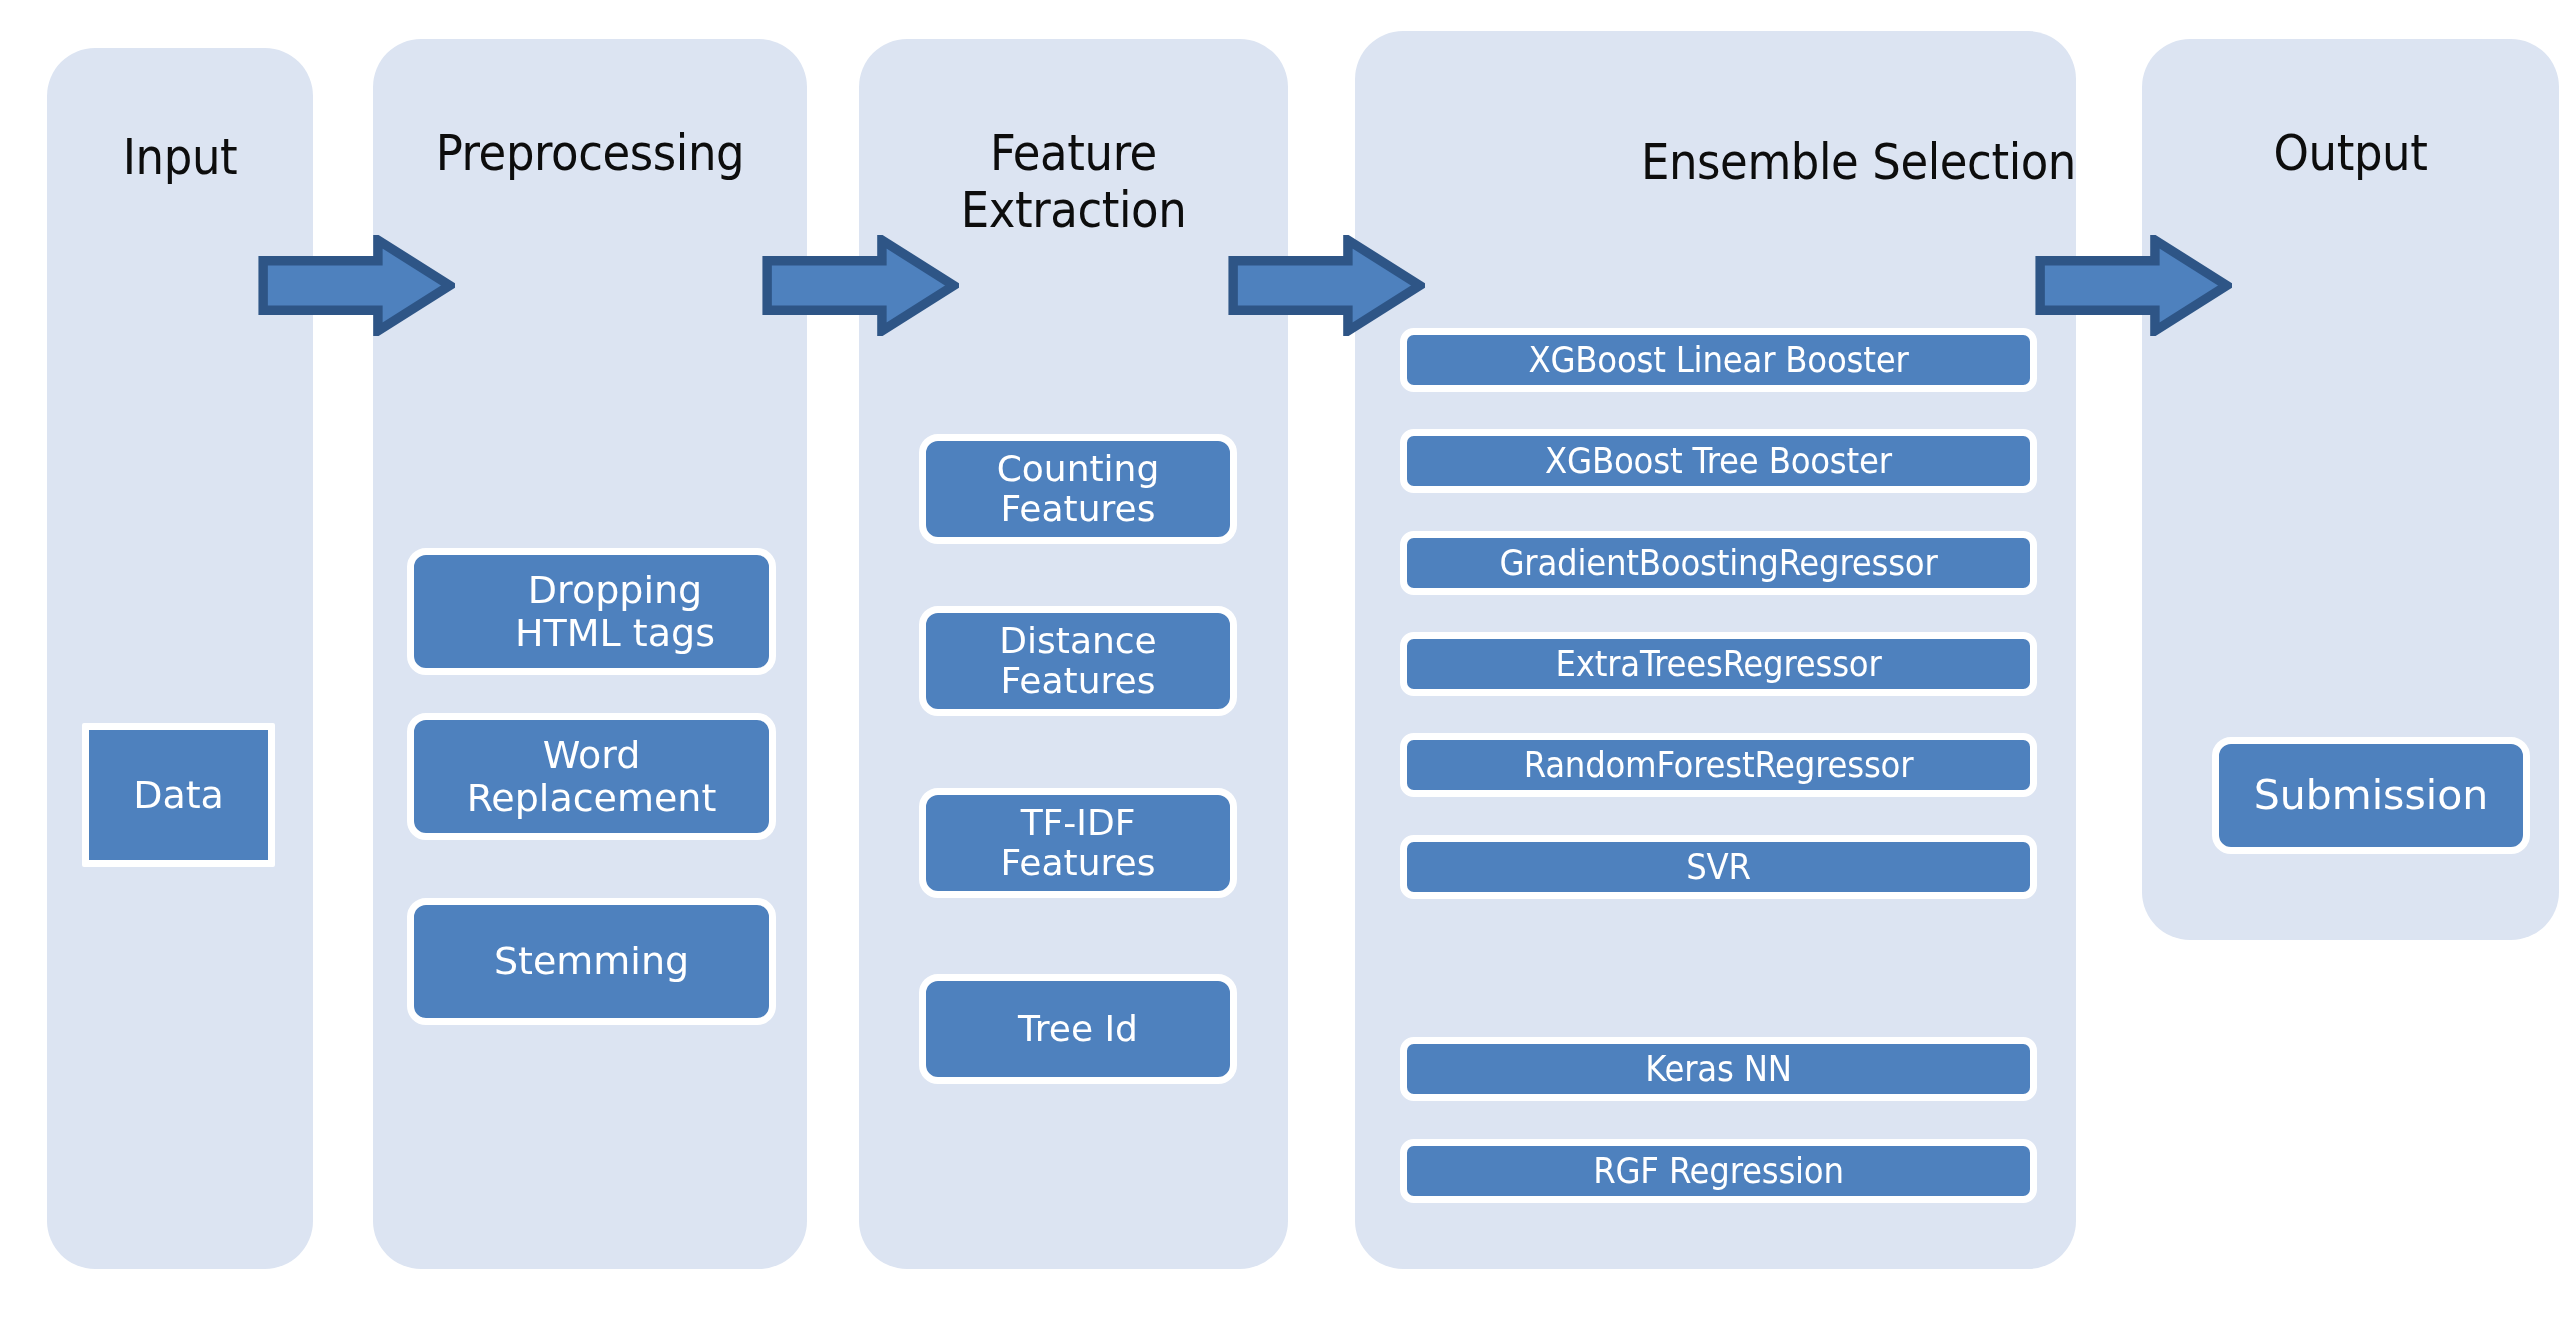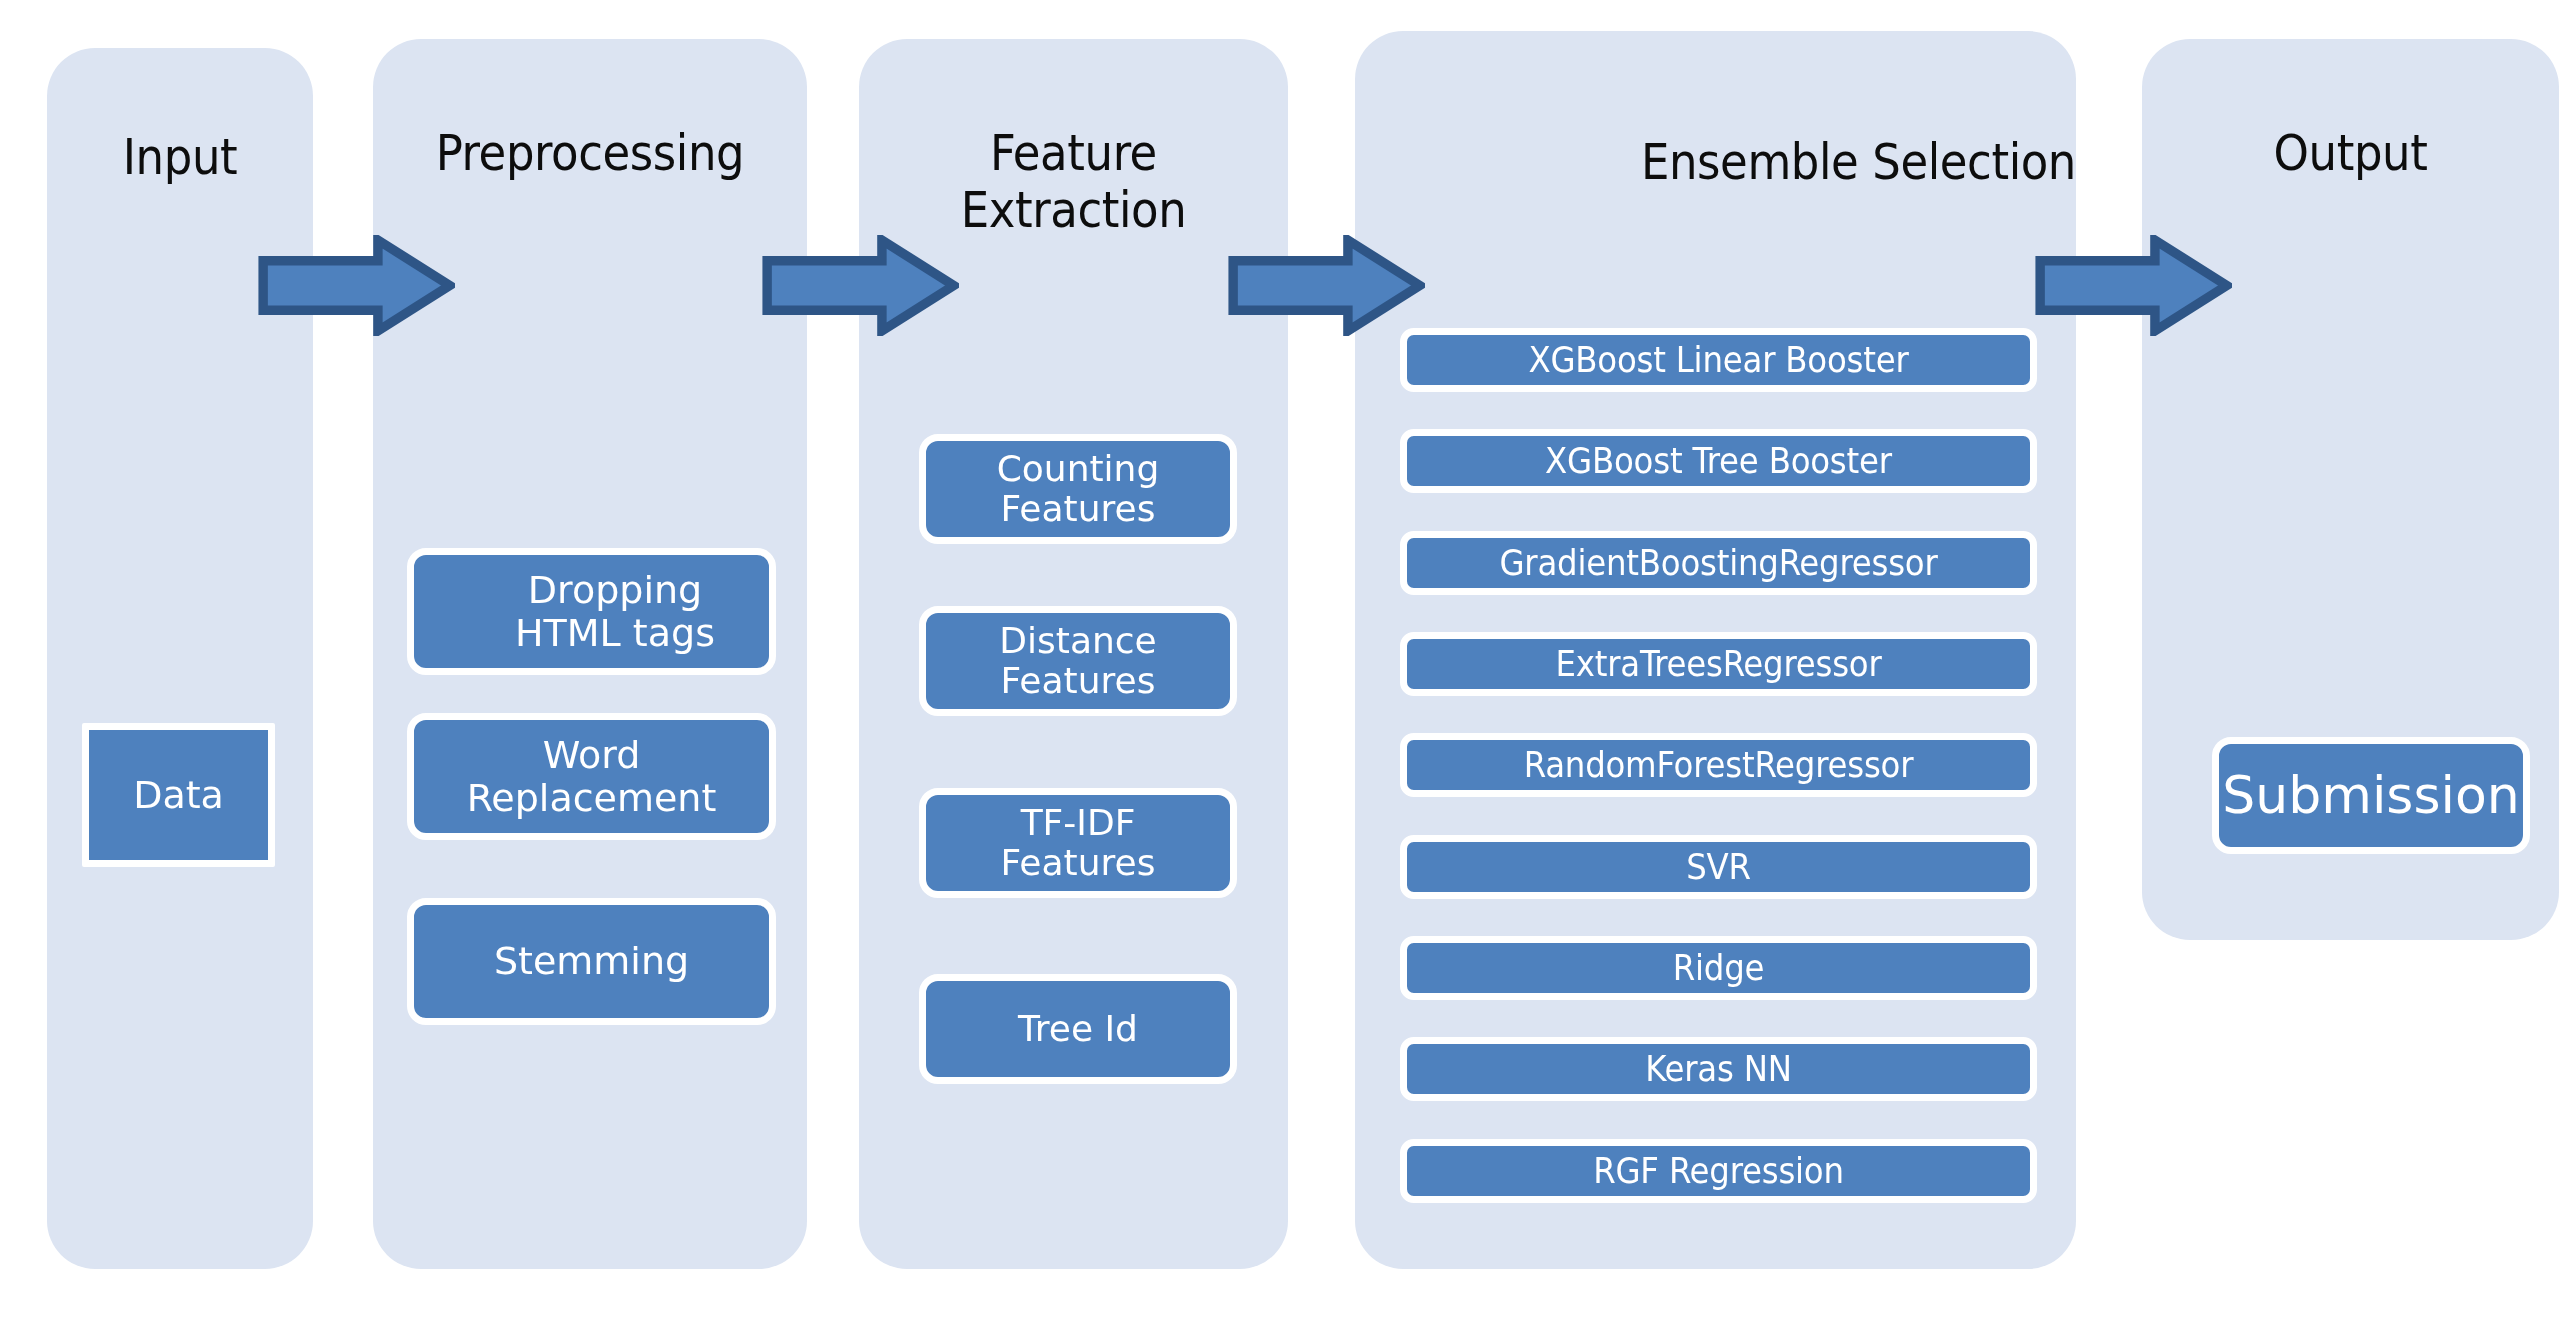--- a/index.html
+++ b/index.html
@@ -112,21 +112,21 @@
     left: 1400px;
     width: 637px;
     height: 64px;
     font-size: 36px;
     border-radius: 13.7px;
   }
 
   
   #node-submission {
     left: 2212px; top: 737px; width: 318px; height: 117px;
-    font-size: 52px;
+    font-size: 41px;
     border-radius: 19px;
   }
 
   
   .arrow {
     position: absolute;
     width: 197px;
     height: 101px;
   }
   #arrow-0 { left: 258px;  top: 235px; }
@@ -167,21 +167,20 @@
 
   <div class="panel" id="panel-ensemble">
     <div class="panel-title" id="title-ensemble">Ensemble Selection</div>
   </div>
   <div class="node node-ens narrow" id="node-ens-0" style="top:328px">XGBoost  Linear Booster</div>
   <div class="node node-ens narrow" id="node-ens-1" style="top:429px">XGBoost Tree Booster</div>
   <div class="node node-ens narrow" id="node-ens-2" style="top:531px">GradientBoostingRegressor</div>
   <div class="node node-ens narrow" id="node-ens-3" style="top:632px">ExtraTreesRegressor</div>
   <div class="node node-ens narrow" id="node-ens-4" style="top:733px">RandomForestRegressor</div>
   <div class="node node-ens narrow" id="node-ens-5" style="top:835px">SVR</div>
-  <div class="node node-ens narrow" id="node-ens-6" style="top:936px">Ridge</div>
   <div class="node node-ens narrow" id="node-ens-7" style="top:1037px">Keras NN</div>
   <div class="node node-ens narrow" id="node-ens-8" style="top:1139px">RGF Regression</div>
 
   <div class="panel" id="panel-output">
     <div class="panel-title" id="title-output">Output</div>
   </div>
   <div class="node" id="node-submission">Submission</div>
 
   <svg class="arrow" id="arrow-0" viewBox="0 0 230 118" preserveAspectRatio="none">
     <polygon points="6,30 140,30 140,6 224,59 140,112 140,88 6,88" fill="#4E81BE" stroke="#2E5586" stroke-width="11" stroke-linejoin="miter"></polygon>

